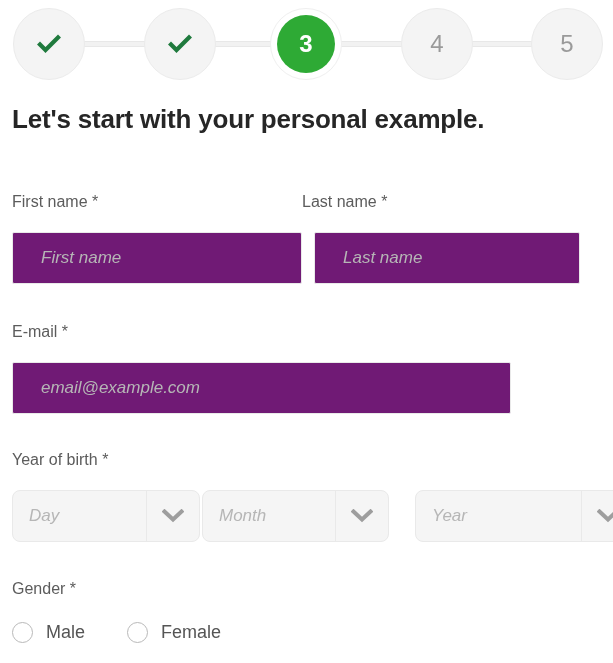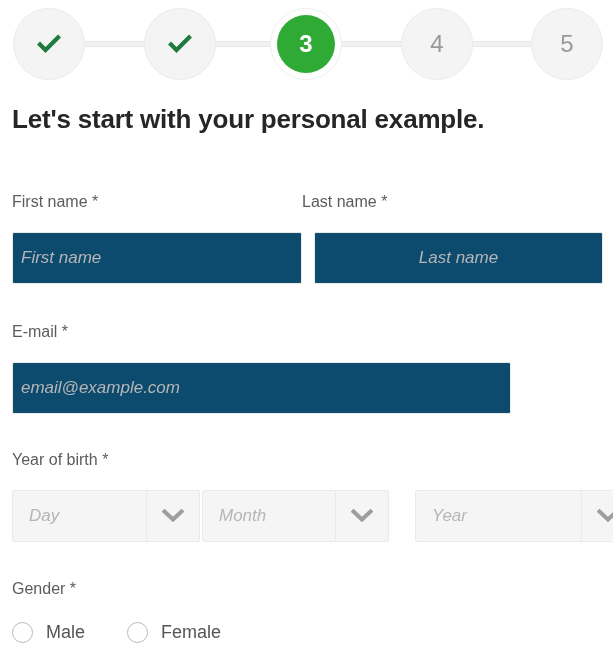--- a/index.html
+++ b/index.html
@@ -102,53 +102,53 @@
     position: absolute;
     font-size: 16px;
     color: #5c5c5c;
     font-weight: 400;
     white-space: nowrap;
   }
   .text-input {
     position: absolute;
     height: 52px;
     box-sizing: border-box;
-    background: #0c4a6e;
+    background: #701a75;
     border: 1px solid #e9e9e9;
     border-radius: 2px;
     font-family: "Liberation Sans", sans-serif;
     font-size: 17px;
     font-style: italic;
     color: #b6b6b6;
-    padding: 0 8px;
+    padding: 0 28px;
     outline: none;
   }
   .text-input::placeholder {
     color: #b6b6b6;
     font-style: italic;
     opacity: 1;
   }
 
   #lbl-first { left: 12px; top: 193px; }
   #in-first  { left: 12px; top: 232px; width: 290px; }
   #lbl-last  { left: 302px; top: 193px; }
-  #in-last   { left: 314px; top: 232px; width: 289px; text-align: center; }
+  #in-last   { left: 314px; top: 232px; width: 266px; }
   #lbl-email { left: 12px; top: 323px; }
   #in-email  { left: 12px; top: 362px; width: 499px; }
   #lbl-dob   { left: 12px; top: 451px; }
 
   
   .select-box {
     position: absolute;
     top: 490px;
     height: 52px;
     box-sizing: border-box;
     background: #f5f5f5;
     border: 1px solid #e9e9e9;
-    border-radius: 2px;
+    border-radius: 8px;
     display: flex;
     align-items: stretch;
   }
   .select-value {
     flex: 1 1 auto;
     display: flex;
     align-items: center;
     padding-left: 16px;
     font-size: 17px;
     font-style: italic;

